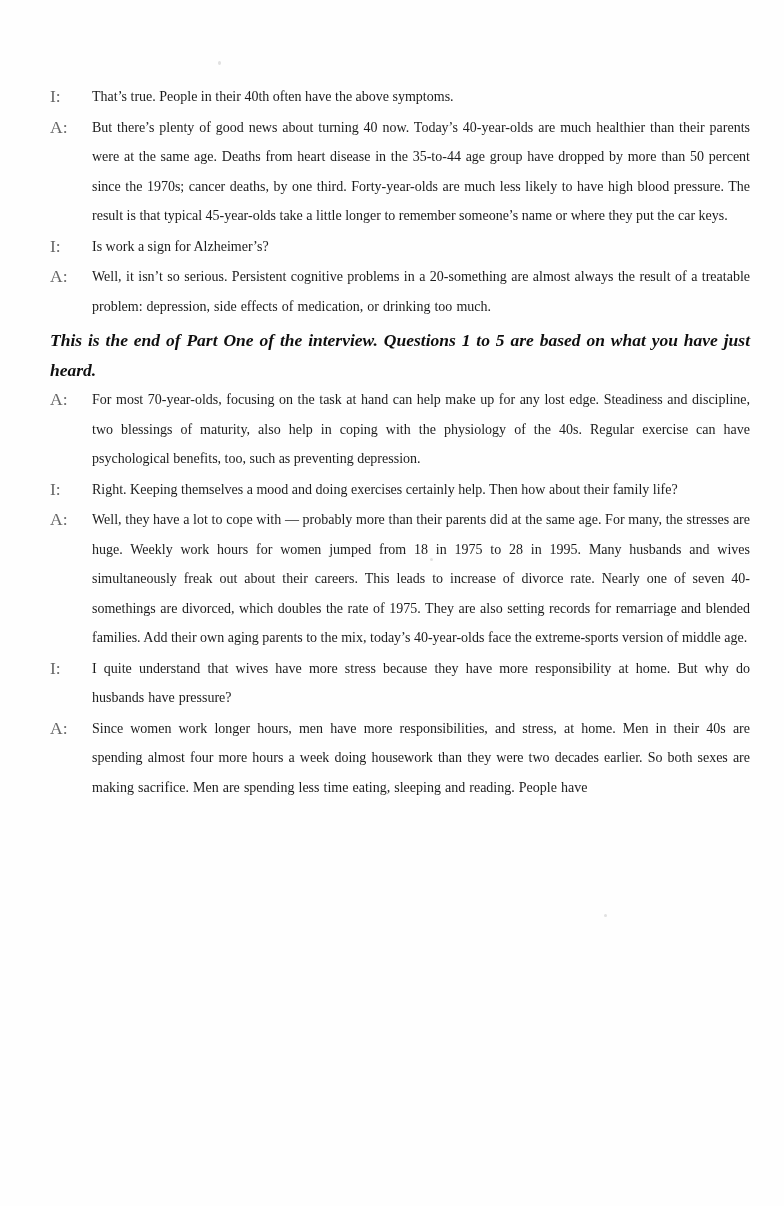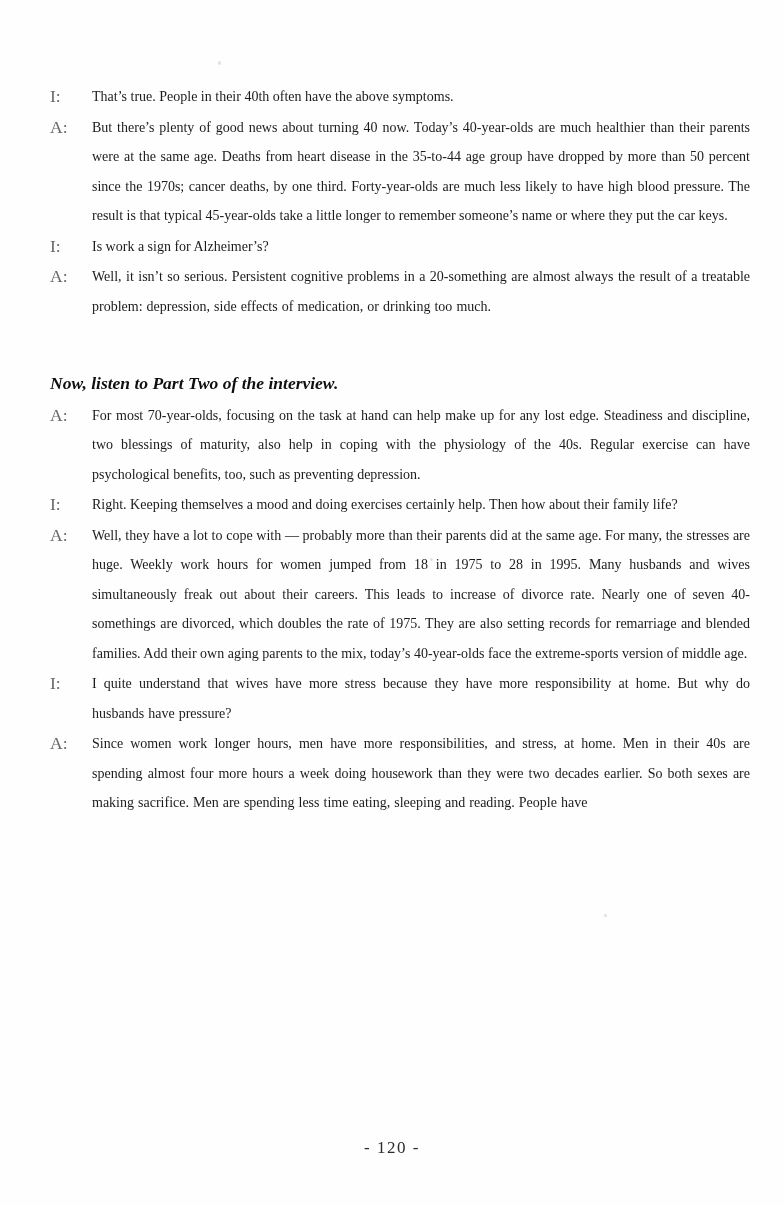--- a/index.html
+++ b/index.html
@@ -106,22 +106,22 @@
     <div class="turn">
       <div class="speaker">I:</div>
       <div class="utterance">Is work a sign for Alzheimer’s?</div>
     </div>
 
     <div class="turn">
       <div class="speaker">A:</div>
       <div class="utterance loose">Well, it isn’t so serious. Persistent cognitive problems in a 20-something are almost always the result of a treatable problem: depression, side effects of medication, or drinking too much.</div>
     </div>
 
+    <div class="note note-1">This is the end of Part One of the interview. Questions 1 to 5 are based on what you have just heard.</div>
 
-    <div class="note note-2">Now, listen to Part Two of the interview.</div>
 
     <div class="turn">
       <div class="speaker">A:</div>
       <div class="utterance">For most 70-year-olds, focusing on the task at hand can help make up for any lost edge. Steadiness and discipline, two blessings of maturity, also help in coping with the physiology of the 40s. Regular exercise can have psychological benefits, too, such as preventing depression.</div>
     </div>
 
     <div class="turn">
       <div class="speaker">I:</div>
       <div class="utterance">Right. Keeping themselves a mood and doing exercises certainly help. Then how about their family life?</div>
     </div>
@@ -136,15 +136,14 @@
       <div class="utterance loose">I quite understand that wives have more stress because they have more responsibility at home. But why do husbands have pressure?</div>
     </div>
 
     <div class="turn">
       <div class="speaker">A:</div>
       <div class="utterance loose">Since women work longer hours, men have more responsibilities, and stress, at home. Men in their 40s are spending almost four more hours a week doing housework than they were two decades earlier. So both sexes are making sacrifice. Men are spending less time eating, sleeping and reading. People have</div>
     </div>
 
   </div>
 
-  <div class="footer">- 120 -</div>
 
 </div>
 
 </body></html>

